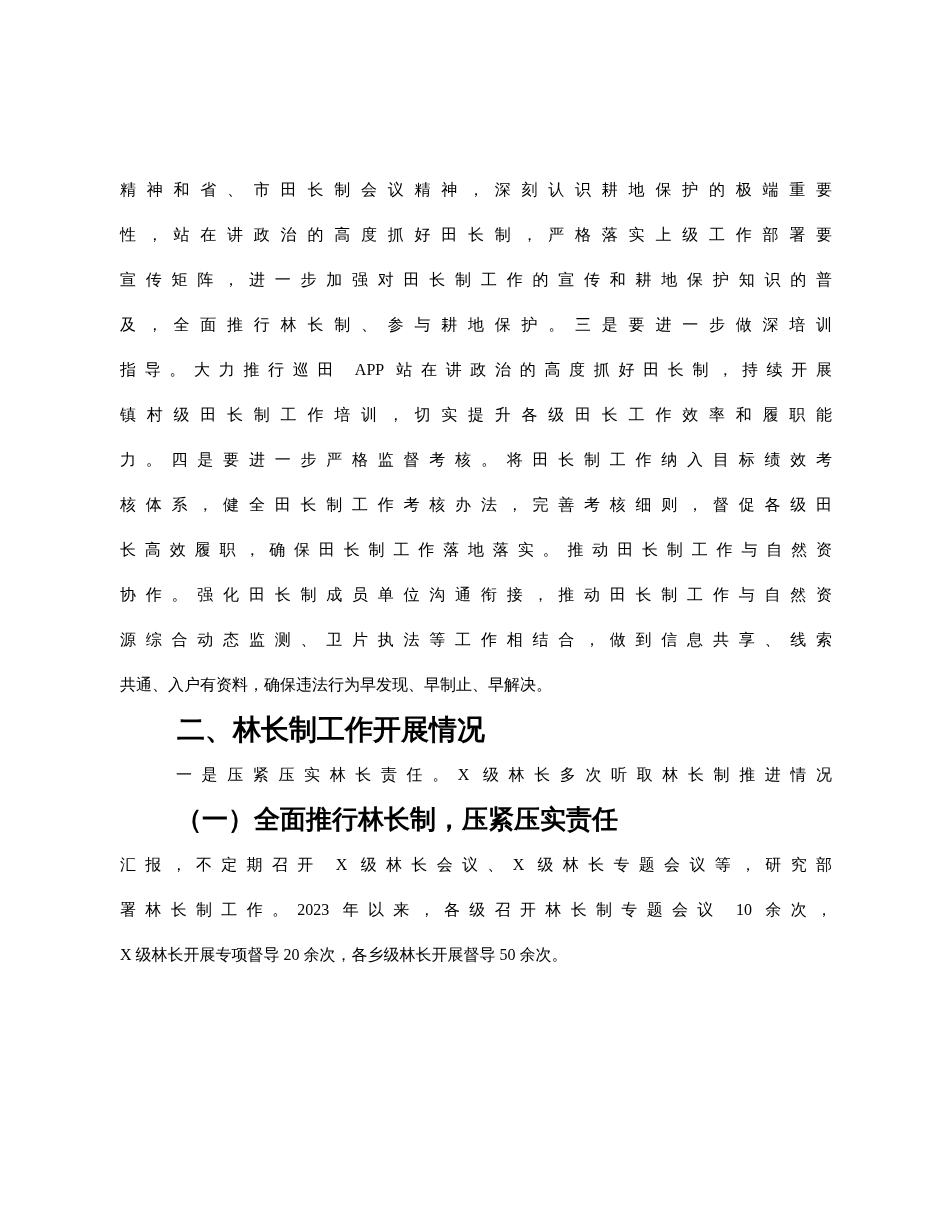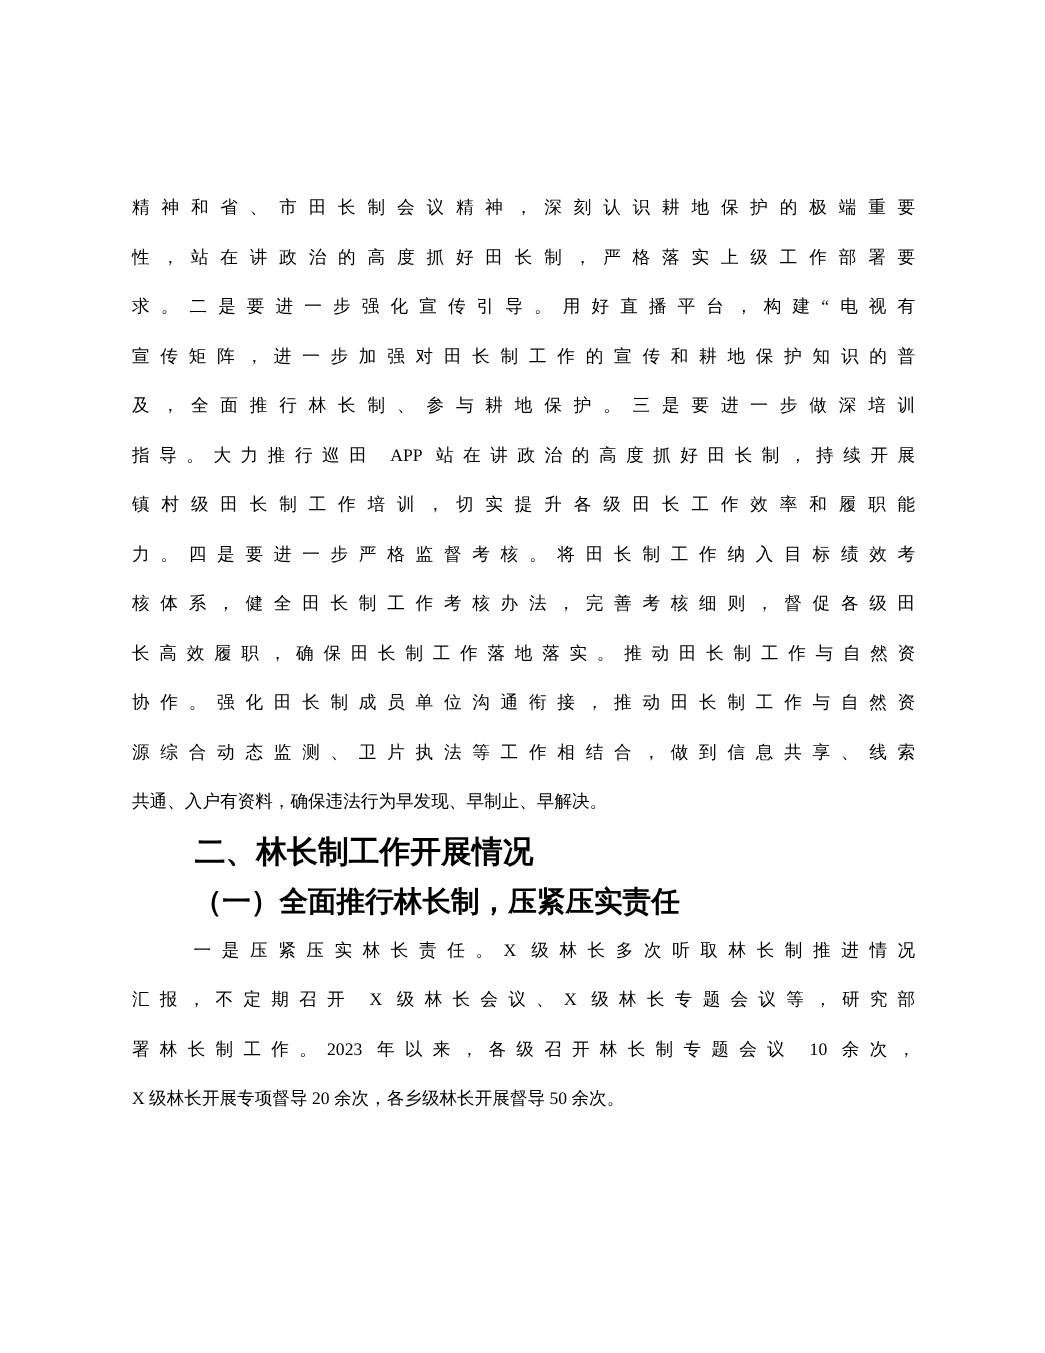--- a/index.html
+++ b/index.html
@@ -54,31 +54,30 @@
     padding-left: 56px;
   }
 </style>
 </head>
 <body>
 
 <div class="page">
   <div class="text-block" id="document-body">
       <div class="doc-line justified">精神和省、市田长制会议精神，深刻认识耕地保护的极端重要</div>
       <div class="doc-line justified">性，站在讲政治的高度抓好田长制，严格落实上级工作部署要</div>
-      <div class="doc-line justified">求。二是要进一步强化宣传引导。用好直播平台，构建“电视有</div>
       <div class="doc-line justified">宣传矩阵，进一步加强对田长制工作的宣传和耕地保护知识的普</div>
       <div class="doc-line justified">及，全面推行林长制、参与耕地保护。三是要进一步做深培训</div>
       <div class="doc-line justified">指导。大力推行巡田 APP 站在讲政治的高度抓好田长制，持续开展</div>
       <div class="doc-line justified">镇村级田长制工作培训，切实提升各级田长工作效率和履职能</div>
       <div class="doc-line justified">力。四是要进一步严格监督考核。将田长制工作纳入目标绩效考</div>
       <div class="doc-line justified">核体系，健全田长制工作考核办法，完善考核细则，督促各级田</div>
       <div class="doc-line justified">长高效履职，确保田长制工作落地落实。推动田长制工作与自然资</div>
       <div class="doc-line justified">协作。强化田长制成员单位沟通衔接，推动田长制工作与自然资</div>
       <div class="doc-line justified">源综合动态监测、卫片执法等工作相结合，做到信息共享、线索</div>
       <div class="doc-line">共通、入户有资料，确保违法行为早发现、早制止、早解决。</div>
       <div class="doc-line heading1">二、林长制工作开展情况</div>
+      <div class="doc-line justified indent-2">一是压紧压实林长责任。X 级林长多次听取林长制推进情况</div>
       <div class="doc-line heading2">（一）全面推行林长制，压紧压实责任</div>
-      <div class="doc-line justified indent-2">一是压紧压实林长责任。X 级林长多次听取林长制推进情况</div>
       <div class="doc-line justified">汇报，不定期召开 X 级林长会议、X 级林长专题会议等，研究部</div>
       <div class="doc-line justified">署林长制工作。2023 年以来，各级召开林长制专题会议 10 余次，</div>
       <div class="doc-line">X 级林长开展专项督导 20 余次，各乡级林长开展督导 50 余次。</div>
     </div>
 </div>
 
 </body></html>

